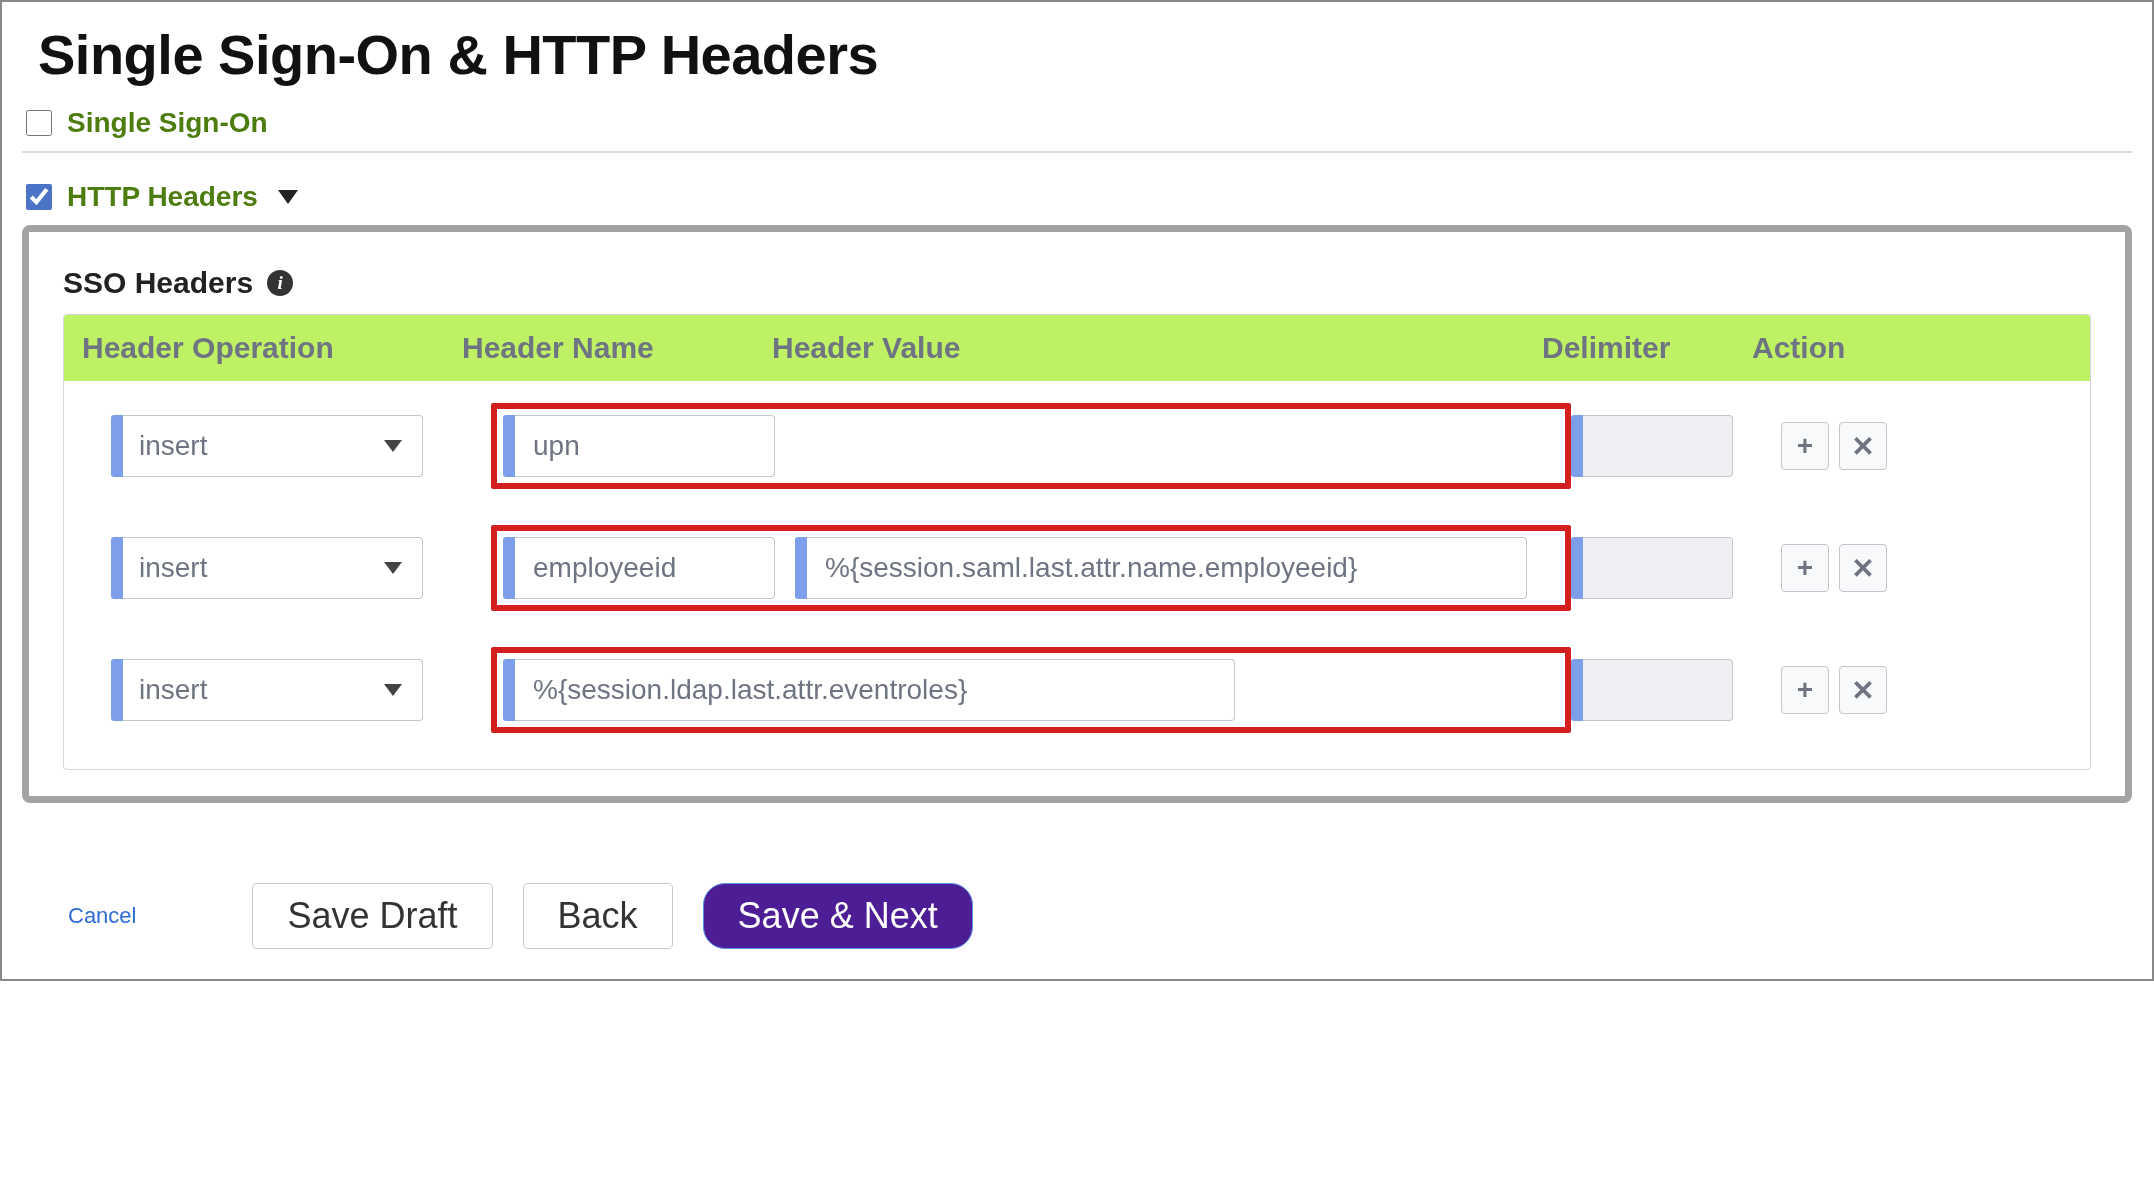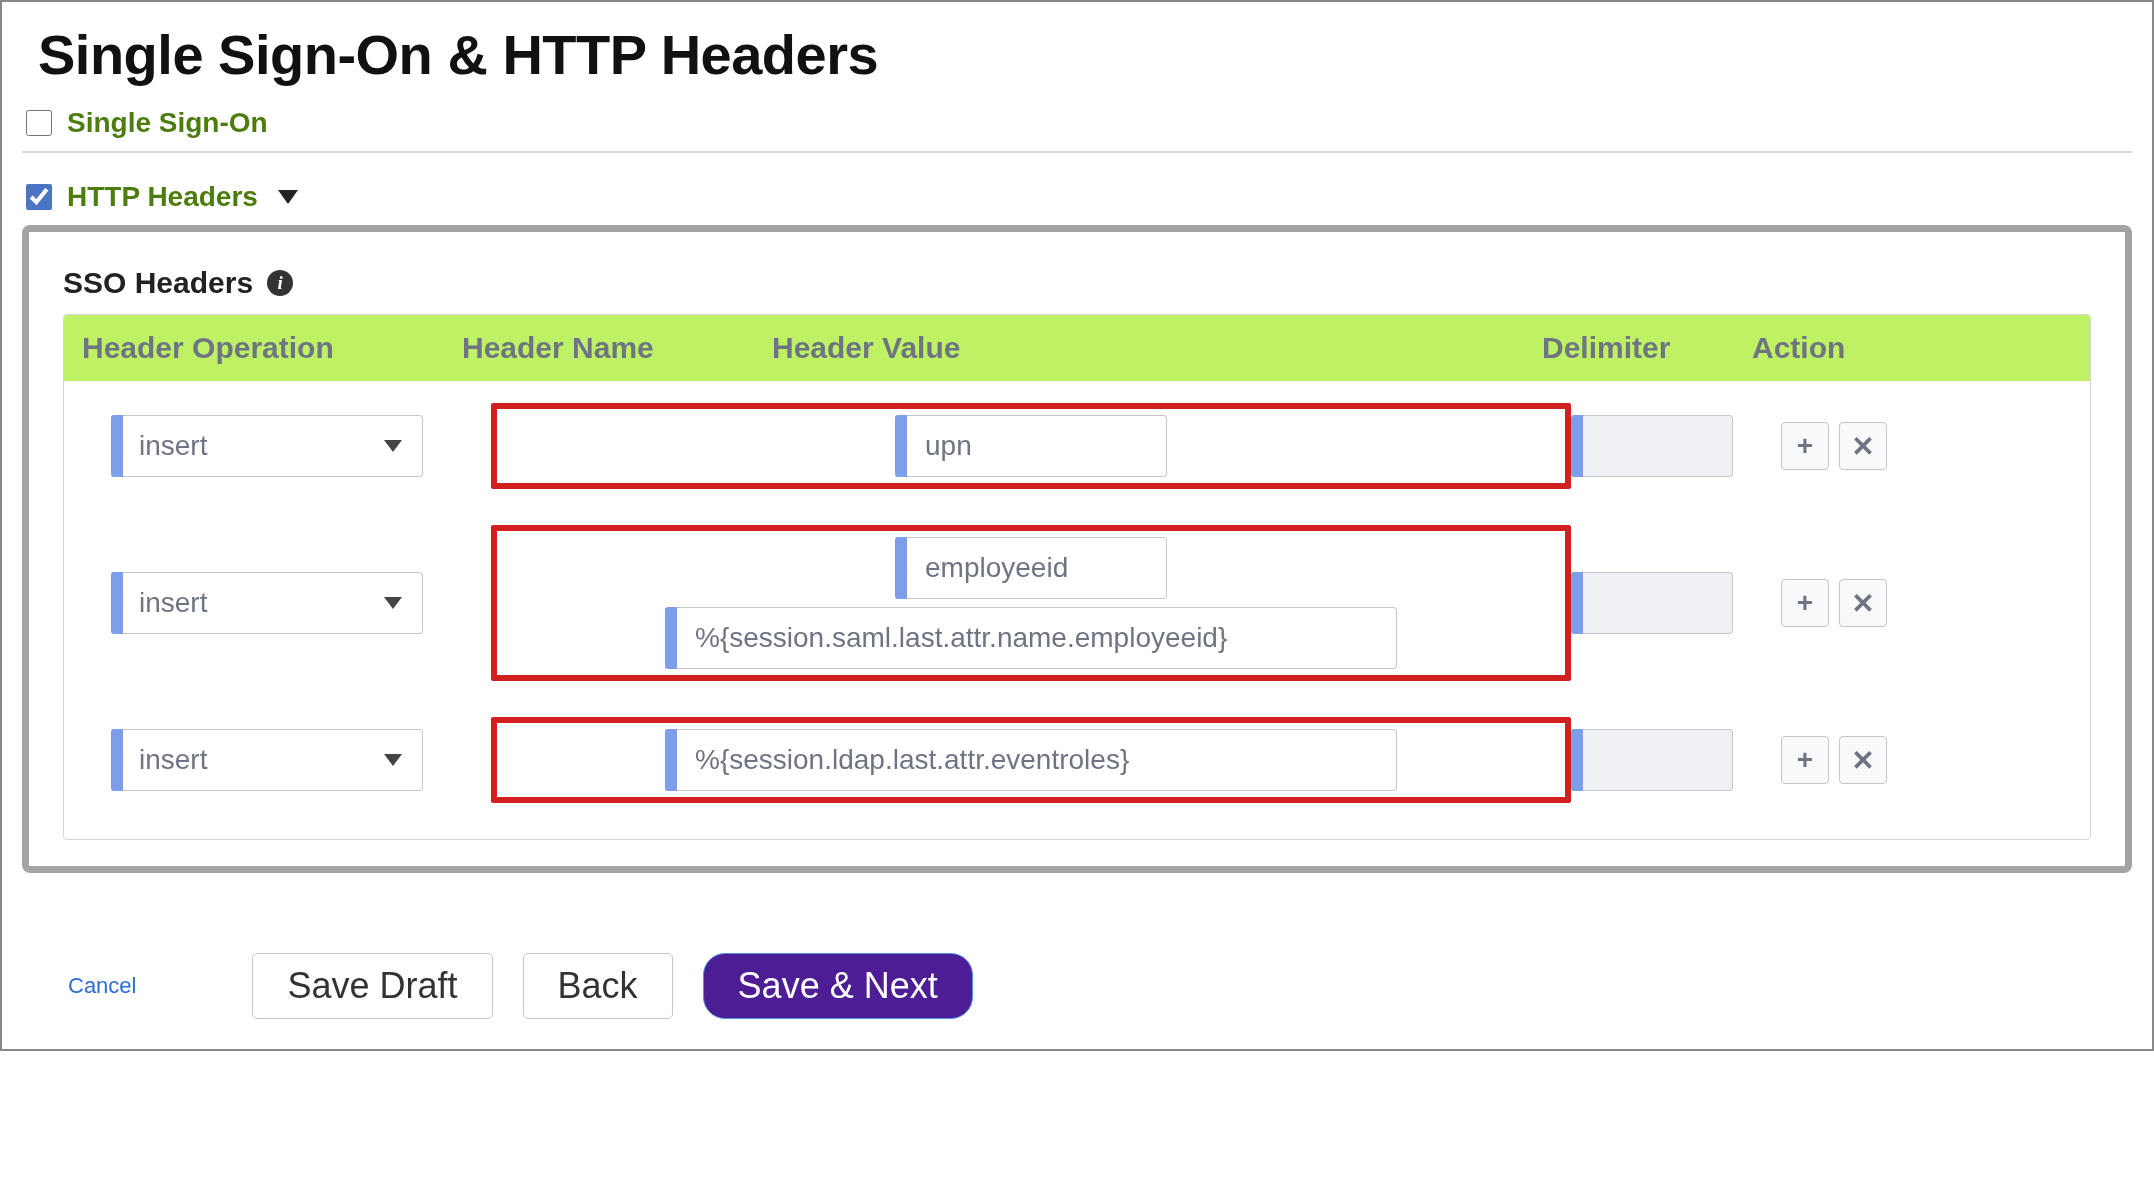--- a/index.html
+++ b/index.html
@@ -138,21 +138,21 @@
     font-size:28px; color:#6f7482; background:transparent;
     font-family: inherit;
   }
 
   .hl-red {
     border: 6px solid #d21f1f;
     border-radius: 2px;
     padding: 6px;
   }
   .name-value-group {
-    display:flex; align-items:center; gap: 8px; flex-direction: column;
+    display:flex; align-items:center; gap: 20px;
   }
 
   .actions {
     display:flex; gap:10px;
   }
   .icon-btn {
     width: 48px; height: 48px;
     border: 1px solid #c5c5cc;
     border-radius: 4px;
     background:#f8f9fa;

